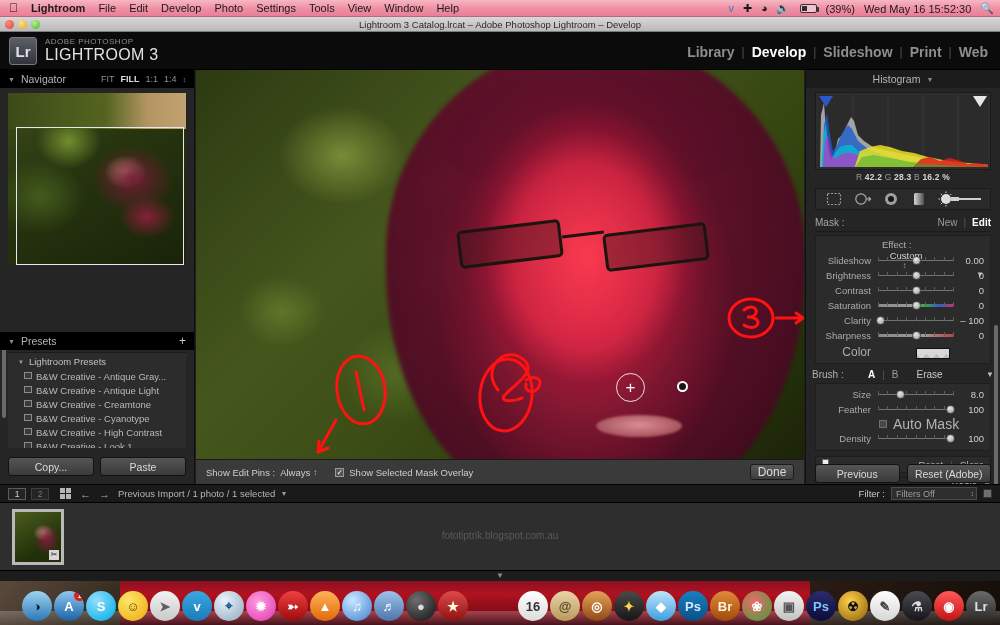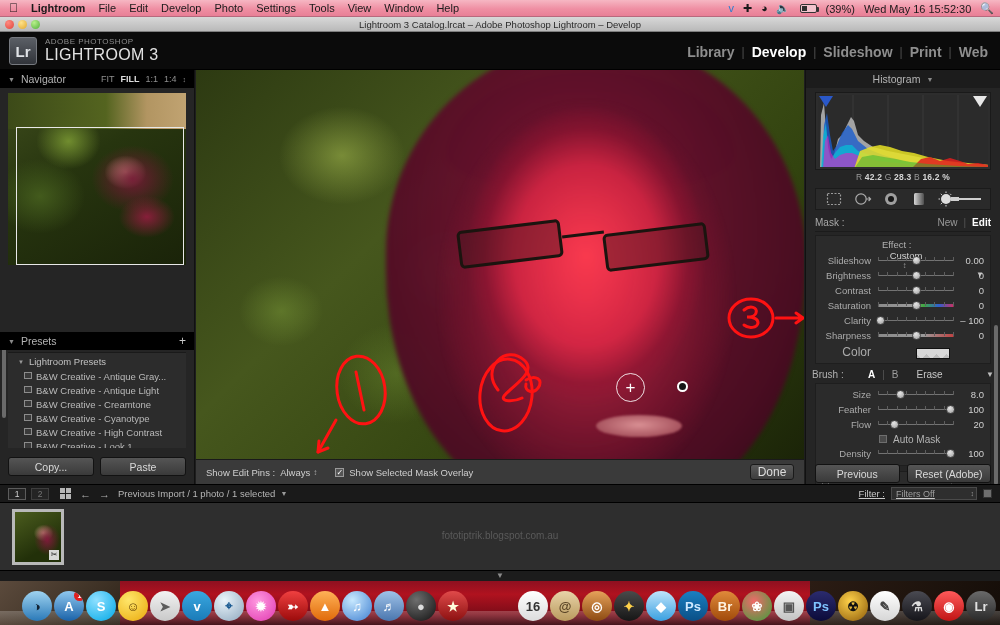--- a/index.html
+++ b/index.html
@@ -187,21 +187,21 @@
   .brush-row {
     display: flex; align-items: center; height: 16px; font-size: 10px; color: #b0b0b0;
     padding: 0 6px; margin-top: 2px;
   }
   .brush-row .lbl { width: 42px; }
   .brush-row .a { color: #ffffff; font-weight: bold; margin-left: 14px; }
   .brush-row .divider { color: #555; margin: 0 7px; }
   .brush-row .b { color: #9d9d9d; }
   .brush-row .erase { color: #c9c9c9; margin-left: 18px; }
   .brush-row .caret { margin-left: auto; color: #bdbdbd; font-size: 8px; }
-  .checkrow { display: flex; align-items: center; height: 14px; font-size: 10px; color: #b3b3b3; padding-left: 63px; }
+  .checkrow { display: flex; align-items: center; height: 14px; font-size: 14px; color: #b3b3b3; padding-left: 63px; }
   .checkrow .box { width: 8px; height: 8px; border: 1px solid #6e6e6e; background: #4a4a4a; margin-right: 6px; }
   .resetclose {
     margin: 5px 9px 0 9px; height: 17px; background: #2b2b2b; border: 1px solid #1d1d1d;
     display: flex; align-items: center; padding: 0 6px; font-size: 9.5px; color: #b4b4b4;
   }
   .resetclose .sw { width: 7px; height: 11px; border: 1px solid #666; background: linear-gradient(#eee 50%, #333 50%); }
   .resetclose .rc { margin-left: auto; display: flex; gap: 7px; align-items: center; }
   .resetclose .bar { color: #555; }
   .basic-row { margin: 4px 9px 0 9px; height: 15px; display: flex; align-items: center; justify-content: flex-end; font-size: 10.5px; color: #b9b9b9; border-top:1px solid #1a1a1a; }
   .basic-row .tw { margin-left: 6px; font-size: 8px; }
@@ -288,21 +288,21 @@
   }
   .numbox {
     width: 18px; height: 12px; border: 1px solid #5c5c5c; color: #d5d5d5;
     display: flex; align-items: center; justify-content: center; font-size: 8.5px; margin-right: 5px;
     background: #242424;
   }
   .numbox.off { color: #767676; border-color: #3e3e3e; }
   .gridicon { display: grid; grid-template-columns: 5px 5px; grid-template-rows: 5px 5px; gap: 1px; margin: 0 9px 0 6px; }
   .gridicon i { background: #b6b6b6; display: block; }
   .arrowb { color: #b0b0b0; font-size: 11px; margin-right: 8px; }
-  .filmbar .filterwrap { margin-left: auto; display: flex; align-items: center; gap: 6px; font-size: 9.5px; color: #c9c9c9; text-decoration: underline; }
+  .filmbar .filterwrap { margin-left: auto; display: flex; align-items: center; gap: 6px; font-size: 9.5px; color: #c9c9c9; }
   .filter-select {
     width: 86px; height: 13px; border: 1px solid #4a4a4a; background: #2e2e2e;
     color: #9e9e9e; font-size: 9px; display: flex; align-items: center; padding: 0 4px; position: relative;
   }
   .filter-select .st { position: absolute; right: 2px; font-size: 7px; color: #9e9e9e; }
   .filter-sq { width: 9px; height: 9px; background: #6e6e6e; border: 1px solid #333; }
 
   
   .filmstrip { position: absolute; top: 503px; left: 0; width: 1000px; height: 68px; background: #2e2e2e; border-bottom: 1px solid #000; }
   .thumb {
@@ -778,39 +778,20 @@
                 <i></i>
                 <i></i>
                 <i></i>
                 <i></i>
                 <i></i>
                 <i></i>
               </span>
             <i class="knob" style="left:95%"></i>
           </span>
           <span class="num">100</span>
-        </div>
-        <div class="slider-row">
-          <span class="name">Flow</span>
-          <span class="track">
-            <i class="line"></i>
-            <span class="ticks">
-                <i></i>
-                <i></i>
-                <i></i>
-                <i></i>
-                <i></i>
-                <i></i>
-                <i></i>
-                <i></i>
-                <i></i>
-              </span>
-            <i class="knob" style="left:22%"></i>
-          </span>
-          <span class="num">20</span>
         </div>
         <div class="checkrow">
           <i class="box"></i>
           <span>Auto Mask</span>
         </div>
         <div class="slider-row">
           <span class="name">Density</span>
           <span class="track">
             <i class="line"></i>
             <span class="ticks">

